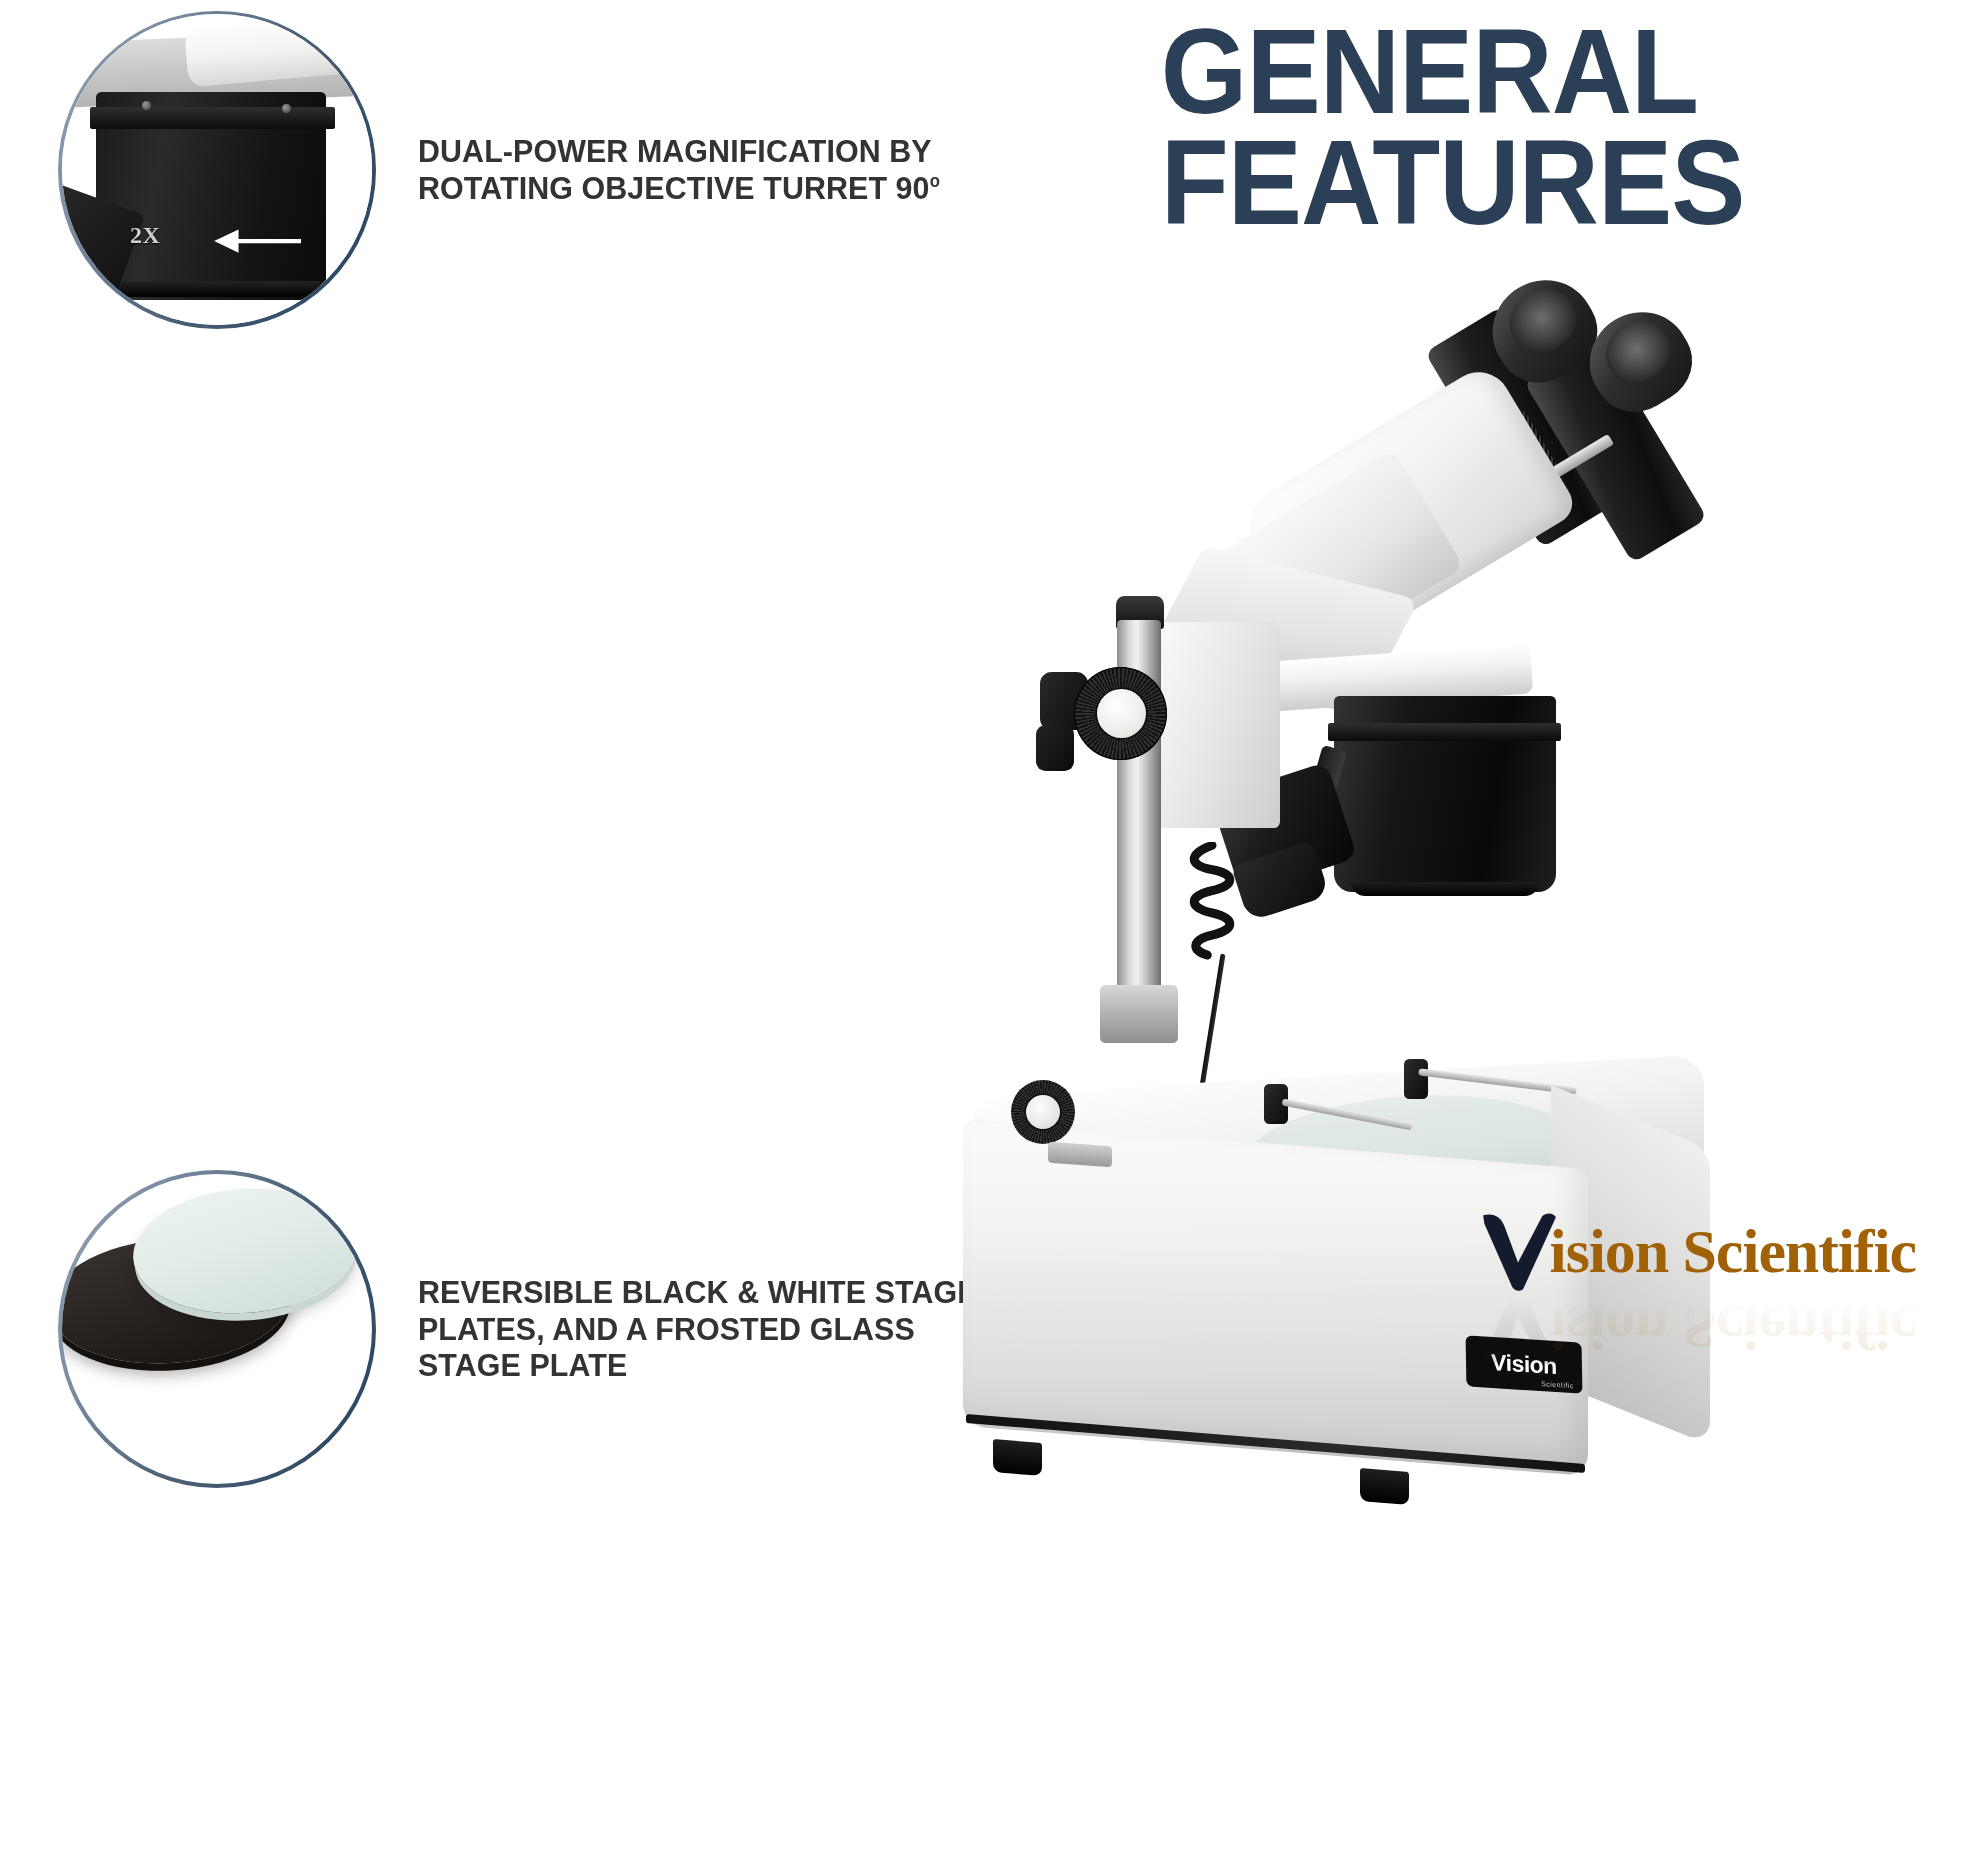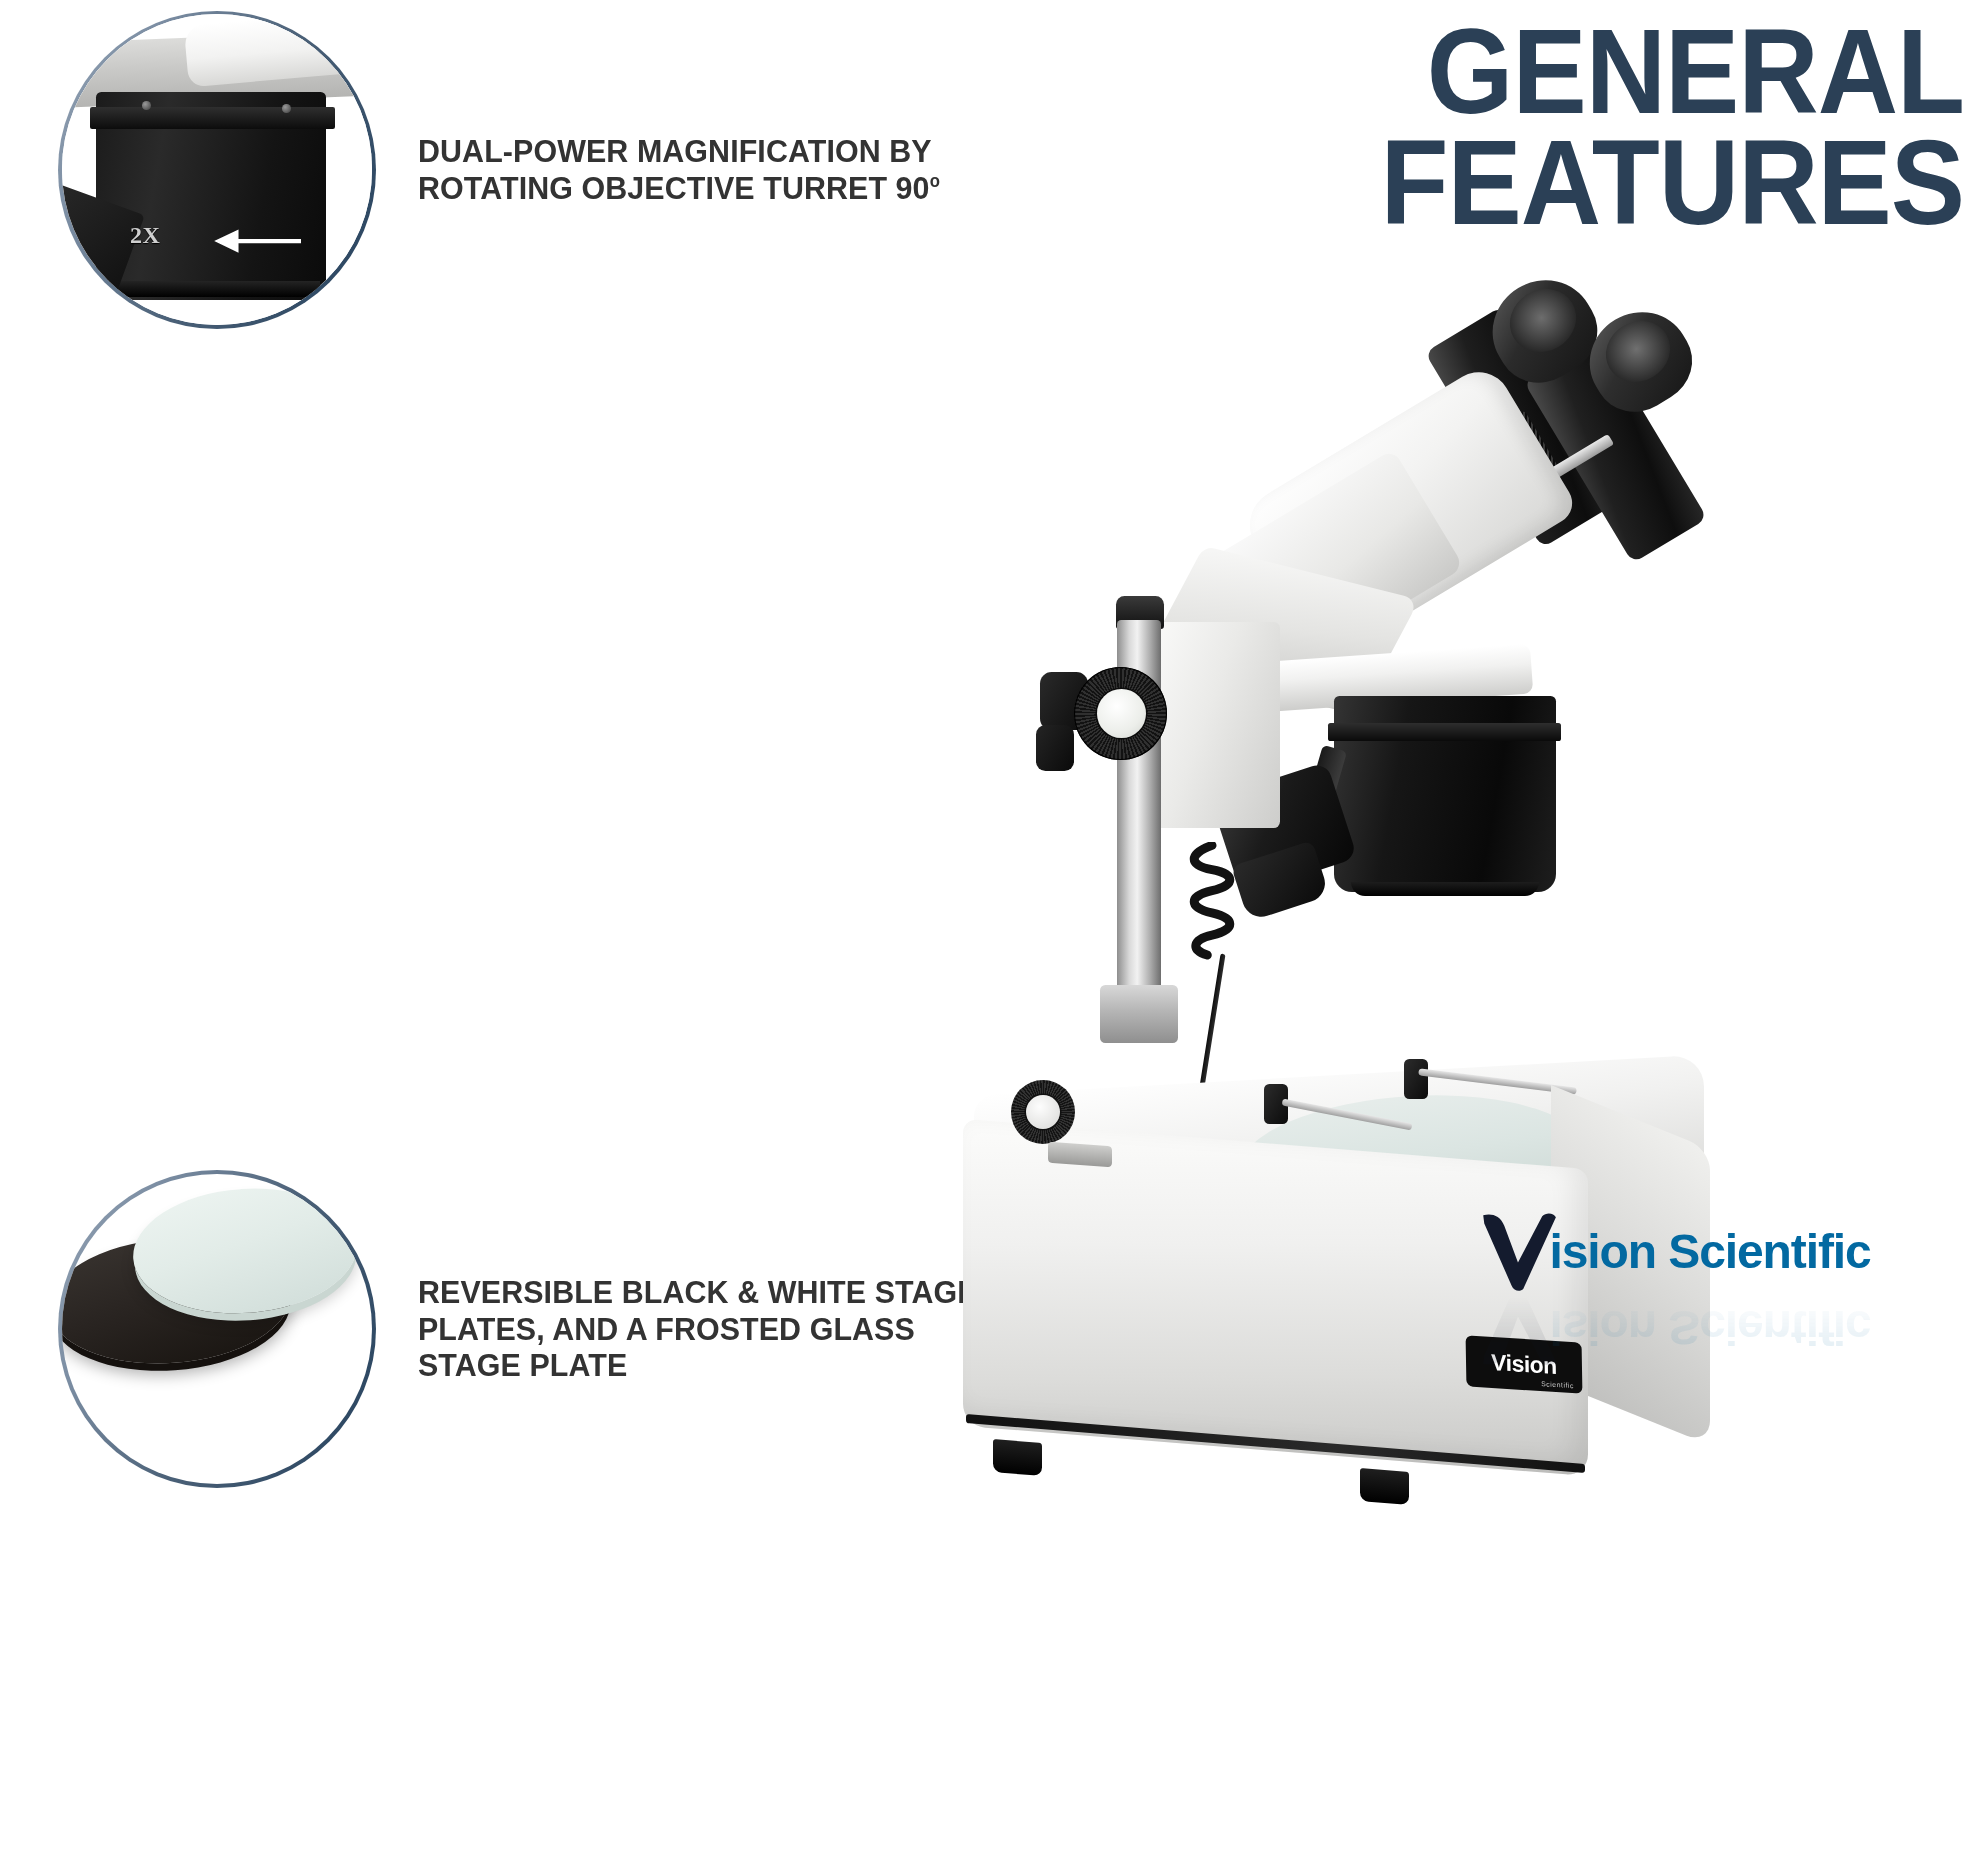--- a/index.html
+++ b/index.html
@@ -6,21 +6,20 @@
   body{
     width:1985px;height:1853px;position:relative;overflow:hidden;
     font-family:"Liberation Sans",sans-serif;
     -webkit-font-smoothing:antialiased;
   }
   .page{position:absolute;inset:0;background:#fff;}
 
   
   #title-block{
     position:absolute; right:21px; top:16px; width:873px;
-    text-align:right;
   }
   #title-block .tline{
     display:block;
     font-family:"Liberation Sans",sans-serif;
     font-weight:bold;
     font-size:121px;
     line-height:0.92;
     letter-spacing:-1.1px;
     color:#2b4056;
     transform:scaleX(0.92);
@@ -466,22 +465,22 @@
 
   
   #logo{
     position:absolute;left:1479px;top:1212px;width:476px;height:180px;
   }
   #logo .logo-main{
     position:relative;display:flex;align-items:center;height:79px;
   }
   #logo .check{width:79px;height:79px;flex:0 0 79px;}
   #logo .ltext{
-    font-family:Liberation Sans, sans-serif;
-    font-weight:bold;font-size:48px;color:#0369a1;
+    font-family:Liberation Serif, serif;
+    font-weight:bold;font-size:62px;color:#a16207;
     letter-spacing:-1.1px;margin-left:-8.5px;white-space:nowrap;
   }
   #logo .logo-refl{
     position:relative;display:flex;align-items:center;height:79px;
     transform:scaleY(-1);opacity:.13;
     -webkit-mask-image:linear-gradient(to top,transparent 10%,#000 95%);
             mask-image:linear-gradient(to top,transparent 10%,#000 95%);
     margin-top:-3.2px;
   }
 </style>

